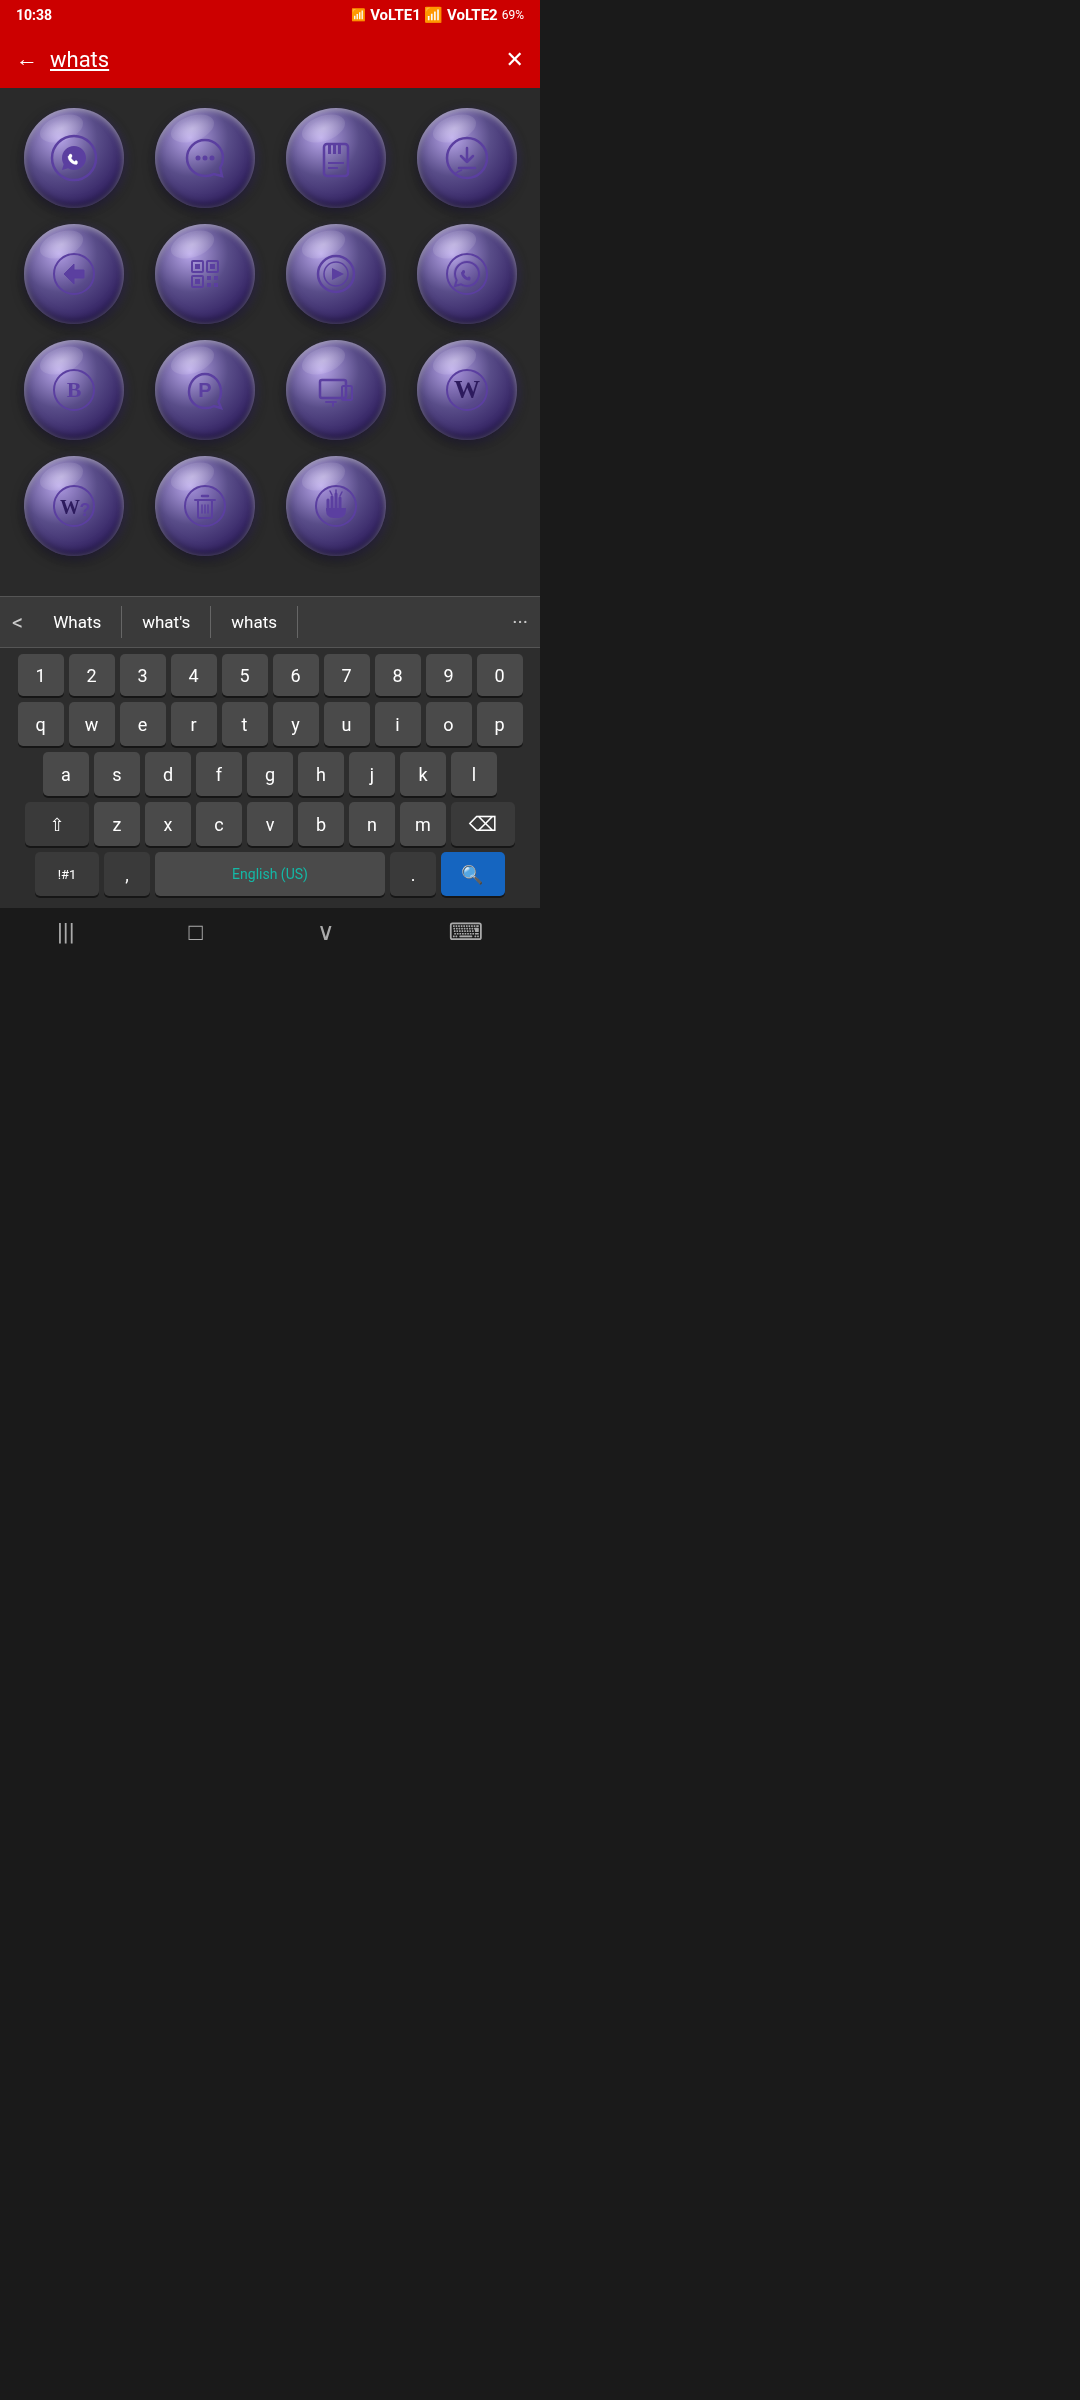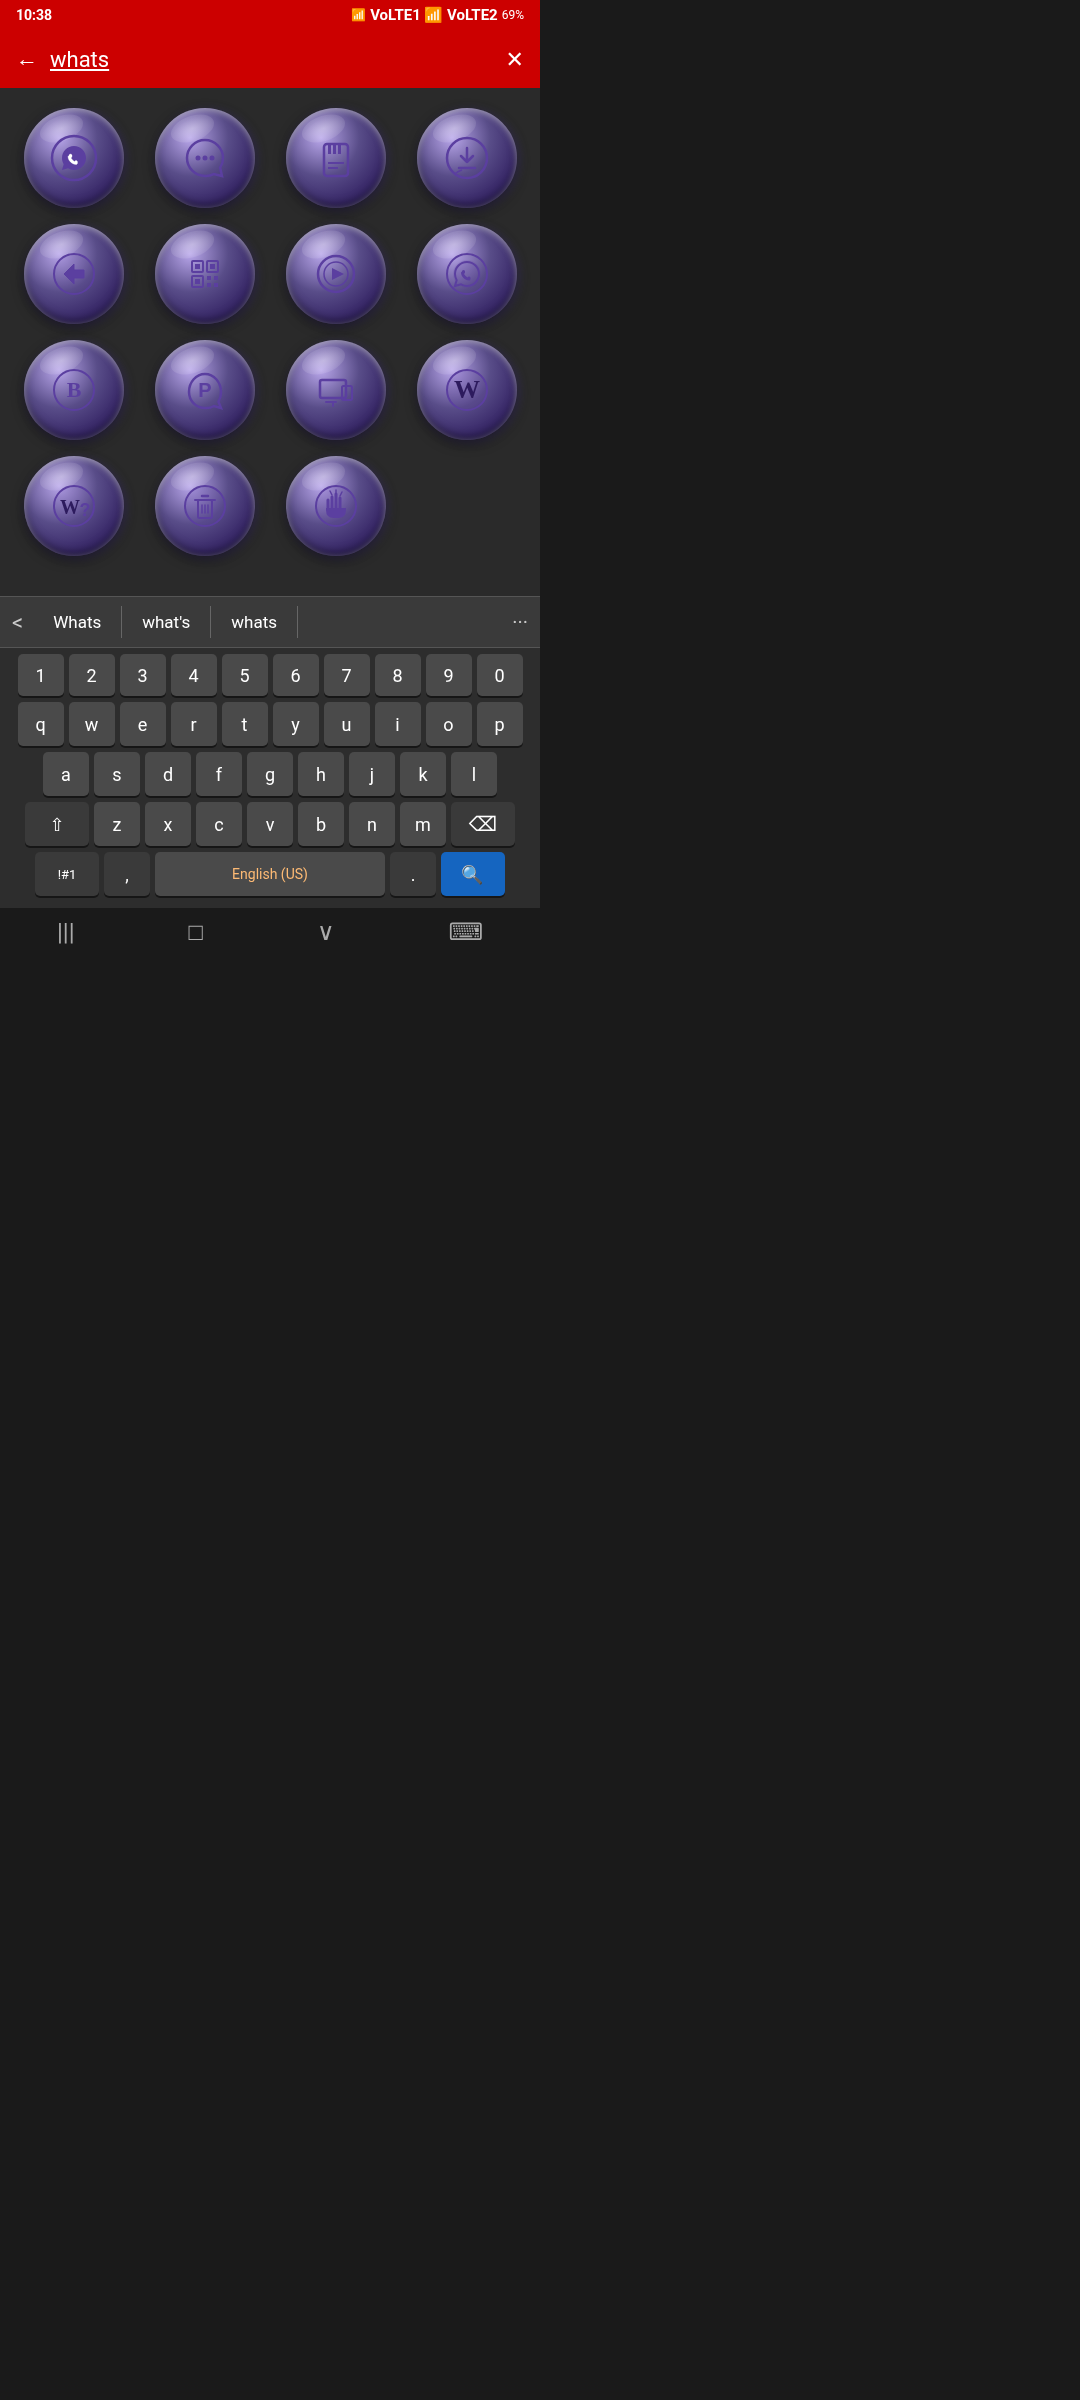--- a/index.html
+++ b/index.html
@@ -192,21 +192,21 @@
     }
     .key-comma {
       width: 46px;
     }
     .key-space {
       flex: 1;
       max-width: 230px;
       background: #4a4a4a;
       height: 44px;
       font-size: 14px;
-      color: #fdba74;
+      color: #14b8a6;
     }
     .key-period {
       width: 46px;
     }
     .key-search {
       width: 64px;
       background: #1565c0;
     }
 
     

